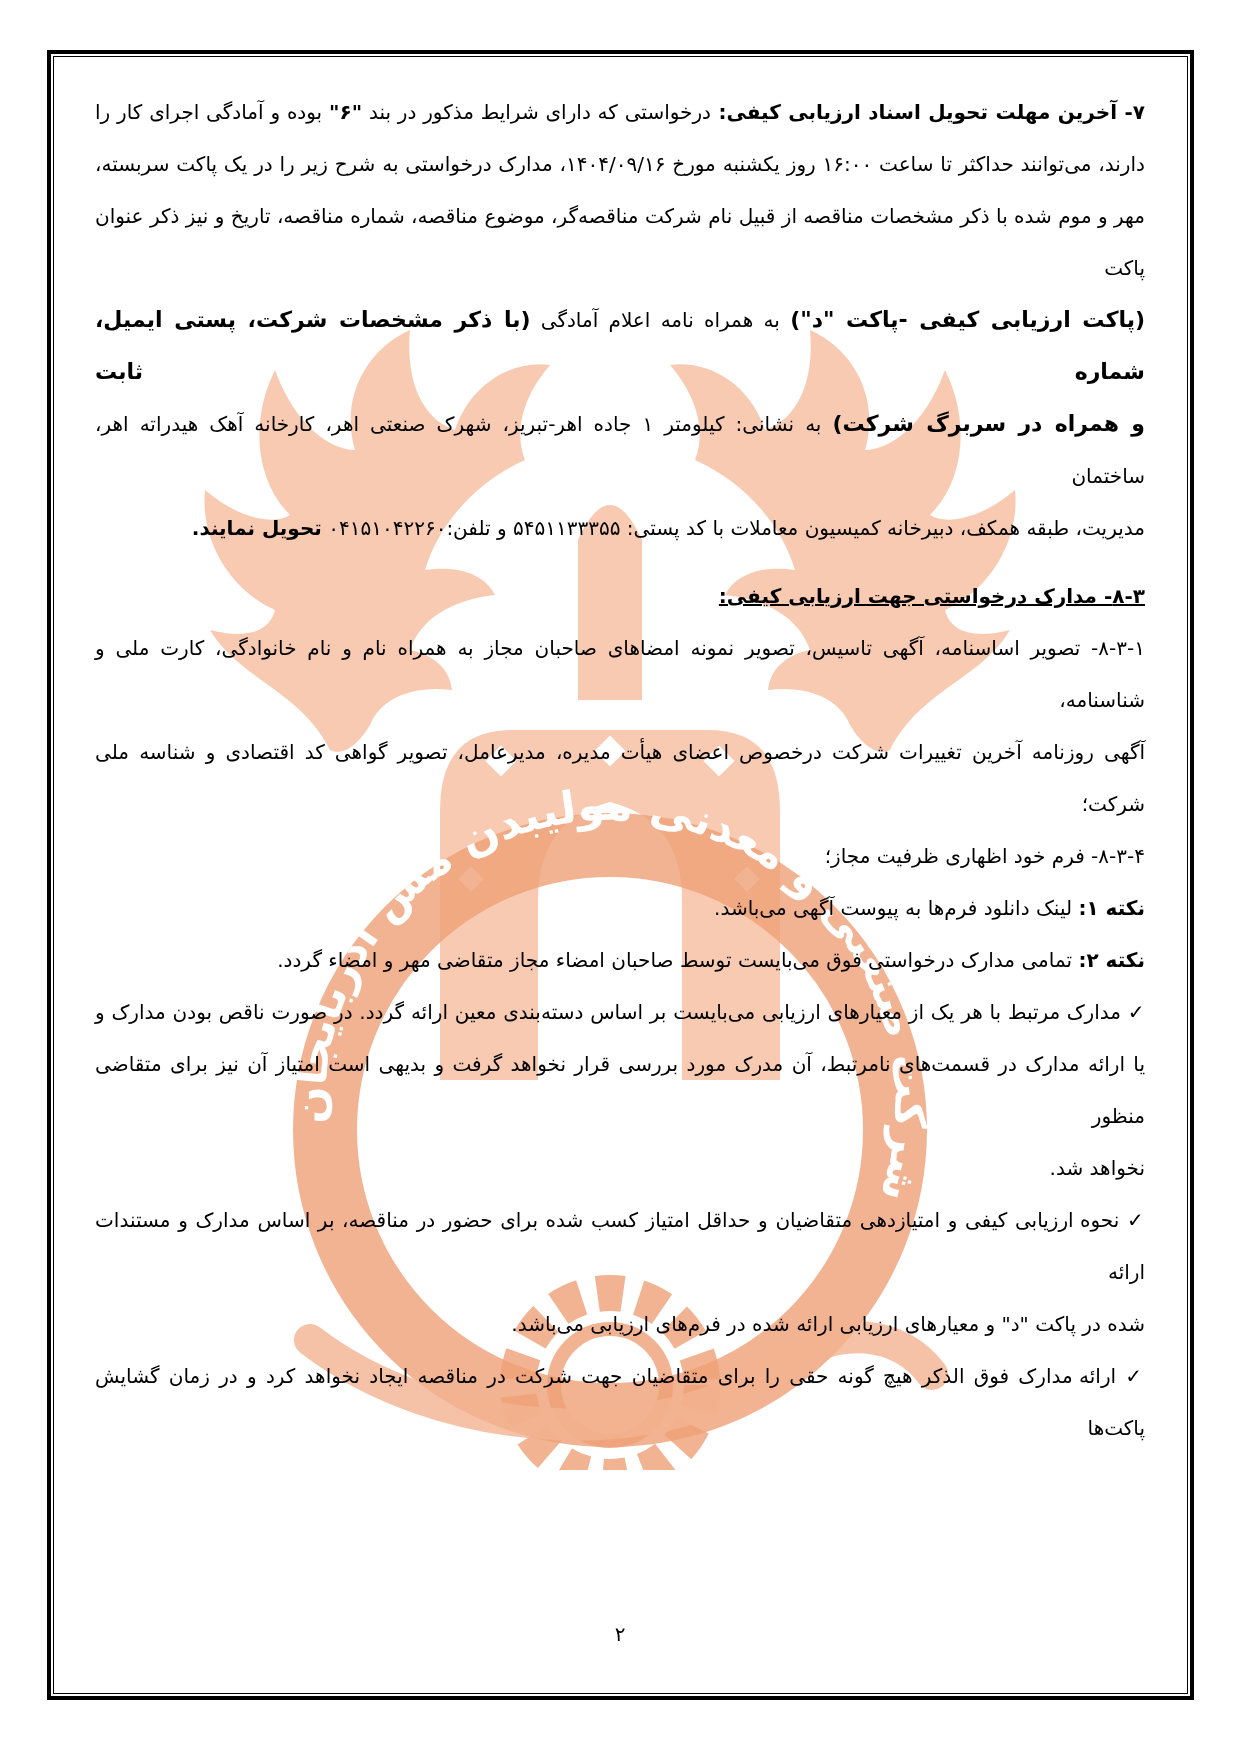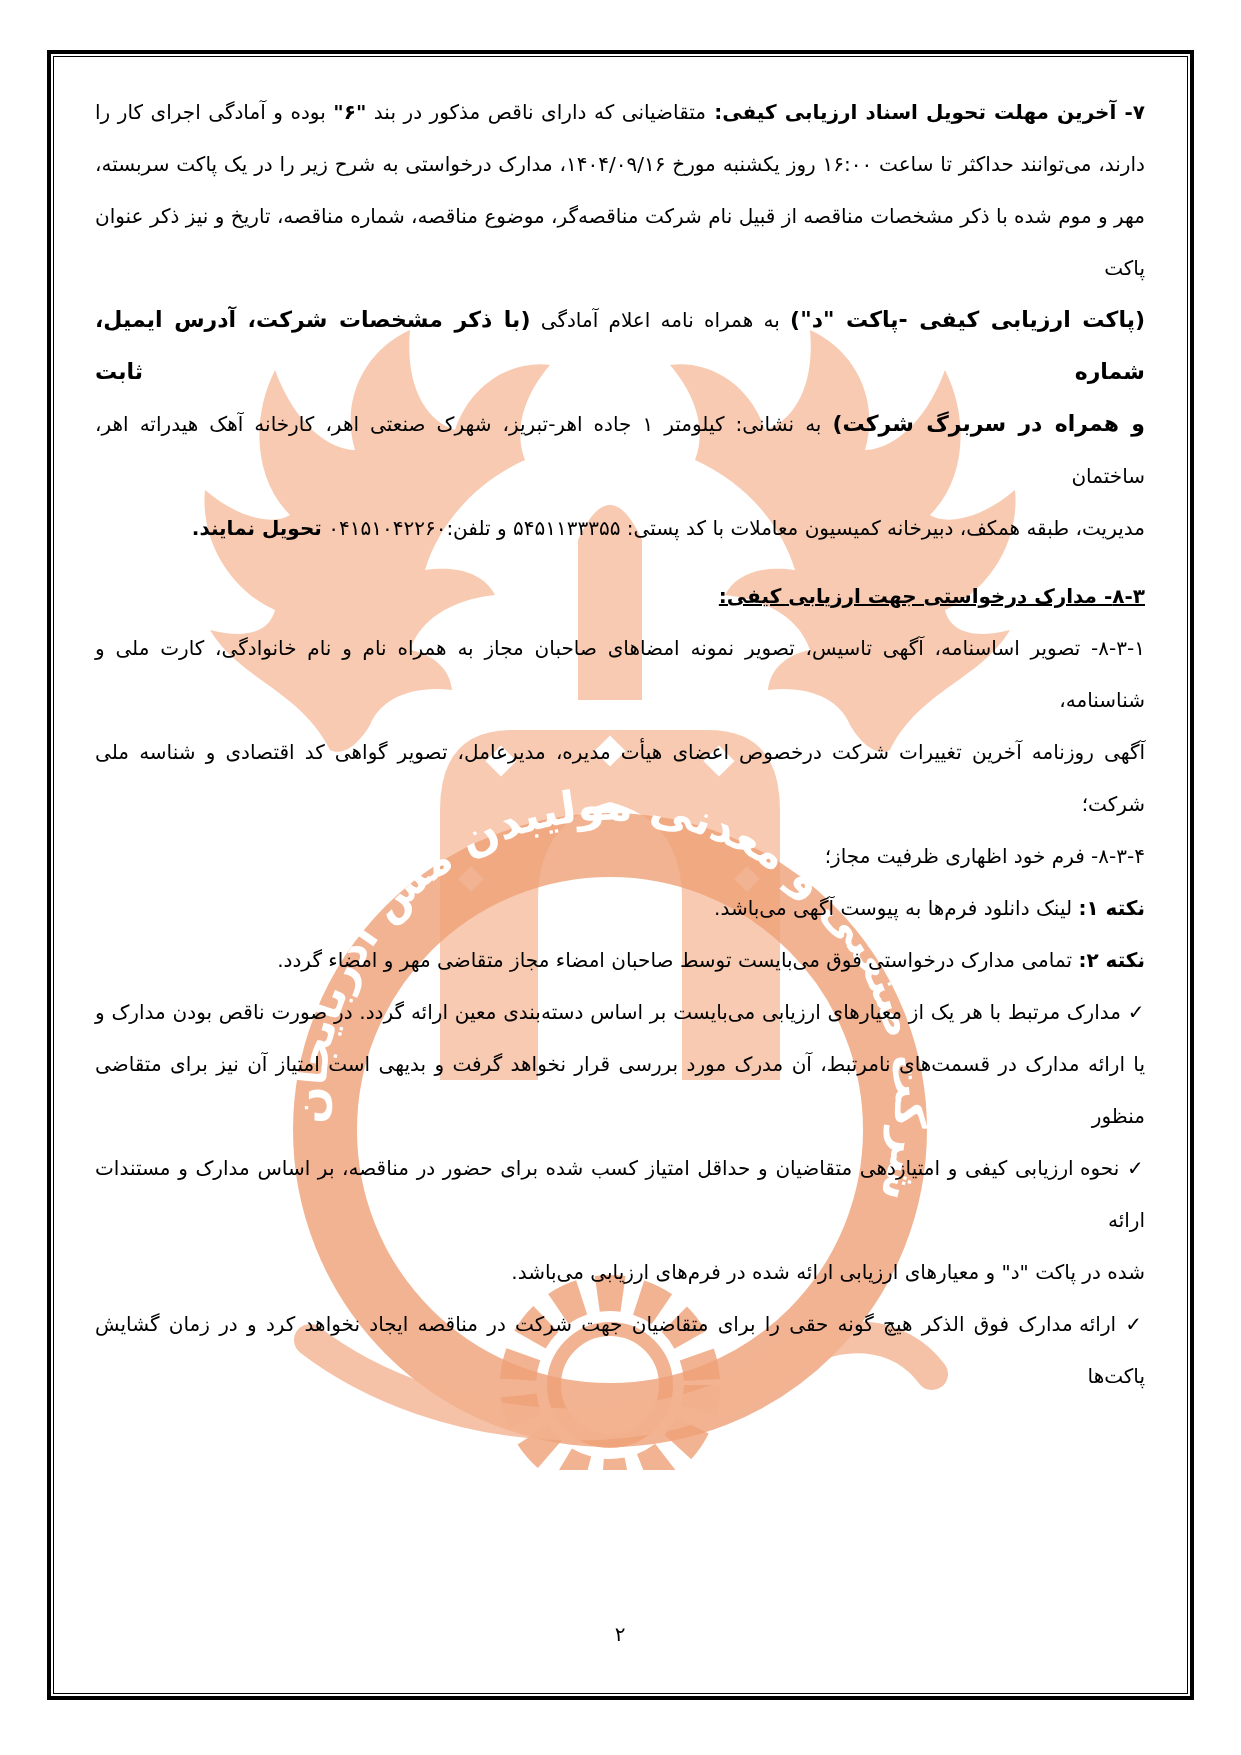--- a/index.html
+++ b/index.html
@@ -101,24 +101,24 @@
 
     <path d="M170,1030 C300,1130 520,1145 640,1055 C700,1012 760,1022 792,1064" fill="none" stroke="#f3b391" stroke-opacity="0.8" stroke-width="32" stroke-linecap="round"></path>
   </svg>
 
   <div class="frame">
     <div class="frame-inner"></div>
   </div>
 
   <div class="content">
       <div class="block">
-        <div class="line"><span class="b big">۷- آخرین مهلت تحویل اسناد ارزیابی کیفی: </span><span>متقاضیانی که دارای ناقص مذکور در بند </span><span class="b">"۶"</span><span> بوده و آمادگی اجرای کار را</span></div>
+        <div class="line"><span class="b big">۷- آخرین مهلت تحویل اسناد ارزیابی کیفی: </span><span>درخواستی که دارای شرایط مذکور در بند </span><span class="b">"۶"</span><span> بوده و آمادگی اجرای کار را</span></div>
         <div class="line"><span>دارند، می‌توانند حداکثر تا ساعت </span><span class="u">۱۶:۰۰ روز یکشنبه مورخ ۱۴۰۴/۰۹/۱۶</span><span>، مدارک درخواستی به شرح زیر را در یک پاکت سربسته،</span></div>
         <div class="line"><span>مهر و موم شده با ذکر مشخصات مناقصه از قبیل نام شرکت مناقصه‌گر، موضوع مناقصه، شماره مناقصه، تاریخ و نیز ذکر عنوان پاکت</span></div>
-        <div class="line"><span class="b mid">(پاکت ارزیابی کیفی -پاکت "د")</span><span> به همراه نامه اعلام آمادگی </span><span class="b mid">(با ذکر مشخصات شرکت، آدرس ایمیل، شماره ثابت</span></div>
+        <div class="line"><span class="b mid">(پاکت ارزیابی کیفی -پاکت "د")</span><span> به همراه نامه اعلام آمادگی </span><span class="b mid">(با ذکر مشخصات شرکت، پستی ایمیل، شماره ثابت</span></div>
         <div class="line"><span class="b mid">و همراه در سربرگ شرکت)</span><span> به نشانی: کیلومتر ۱ جاده اهر-تبریز، شهرک صنعتی اهر، کارخانه آهک هیدراته اهر، ساختمان</span></div>
         <div class="line last"><span>مدیریت، طبقه همکف، دبیرخانه کمیسیون معاملات با کد پستی: ۵۴۵۱۱۳۳۳۵۵ و تلفن:۰۴۱۵۱۰۴۲۲۶۰ </span><span class="b">تحویل نمایند.</span></div>
       </div>
       <div class="block" style="margin-top: 16px; text-decoration: underline;">
         <div class="line last"><span class="b big">۸-۳- مدارک درخواستی جهت ارزیابی کیفی:</span></div>
       </div>
       <div class="block">
         <div class="line"><span>۸-۳-۱- تصویر اساسنامه، آگهی تاسیس، تصویر نمونه امضاهای صاحبان مجاز به همراه نام و نام خانوادگی، کارت ملی و شناسنامه،</span></div>
         <div class="line last"><span>آگهی روزنامه آخرین تغییرات شرکت درخصوص اعضای هیأت مدیره، مدیرعامل، تصویر گواهی کد اقتصادی و شناسه ملی شرکت؛</span></div>
       </div>
@@ -127,20 +127,21 @@
       </div>
       <div class="block">
         <div class="line last"><span class="b">نکته ۱:</span><span> لینک دانلود فرم‌ها به پیوست آگهی می‌باشد.</span></div>
       </div>
       <div class="block">
         <div class="line last"><span class="b">نکته ۲:</span><span> تمامی مدارک درخواستی فوق می‌بایست توسط صاحبان امضاء مجاز متقاضی مهر و امضاء گردد.</span></div>
       </div>
       <div class="block">
         <div class="line"><span>✓ </span><span>مدارک مرتبط با هر یک از معیارهای ارزیابی می‌بایست بر اساس دسته‌بندی معین ارائه گردد. در صورت ناقص بودن مدارک و</span></div>
         <div class="line"><span>یا ارائه مدارک در قسمت‌های نامرتبط، آن مدرک مورد بررسی قرار نخواهد گرفت و بدیهی است امتیاز آن نیز برای متقاضی منظور</span></div>
+        <div class="line last"><span>نخواهد شد.</span></div>
       </div>
       <div class="block">
         <div class="line"><span>✓ </span><span>نحوه ارزیابی کیفی و امتیازدهی متقاضیان و حداقل امتیاز کسب شده برای حضور در مناقصه، بر اساس مدارک و مستندات ارائه</span></div>
         <div class="line last"><span>شده در پاکت "د" و معیارهای ارزیابی ارائه شده در فرم‌های ارزیابی می‌باشد.</span></div>
       </div>
       <div class="block">
         <div class="line"><span>✓ </span><span>ارائه مدارک فوق الذکر هیچ گونه حقی را برای متقاضیان جهت شرکت در مناقصه ایجاد نخواهد کرد و در زمان گشایش پاکت‌ها</span></div>
       </div>
     </div>
 

